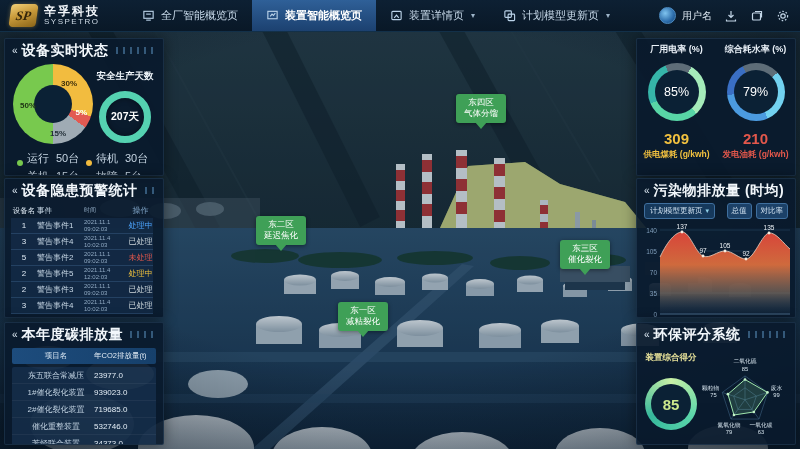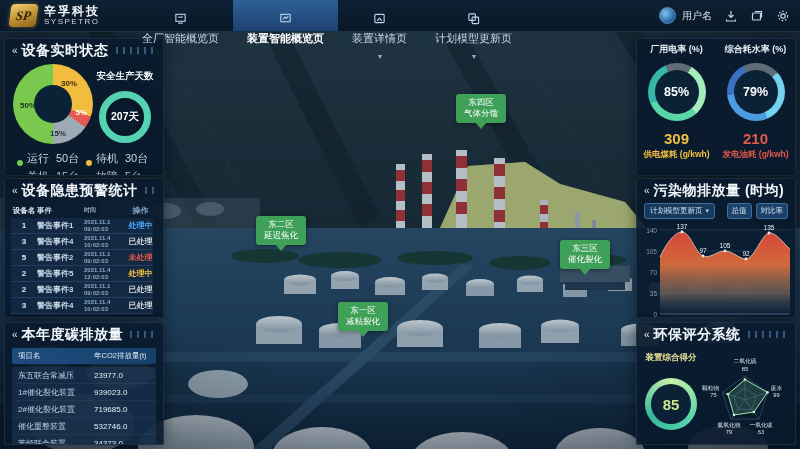--- a/index.html
+++ b/index.html
@@ -12,21 +12,21 @@
   .logo-badge { width:27px; height:23px; border-radius:4px; transform:skewX(-8deg);
                 background:linear-gradient(160deg,#f2d078,#c89a3a 45%,#8a6418);
                 display:flex; align-items:center; justify-content:center;
                 font-family:"Liberation Serif",serif; font-style:italic; font-weight:bold;
                 font-size:13px; color:#33250a; box-shadow:0 0 4px rgba(240,200,100,.35); }
   .logo-text { margin-left:7px; line-height:1.05; }
   .logo-cn { font-size:12px; font-weight:bold; letter-spacing:2px; color:#f2f6fa; }
   .logo-en { font-size:8px; letter-spacing:1.5px; color:#cfdbe6; }
   .nav { display:flex; height:100%; margin-left:28px; }
   .nav-item { display:flex; align-items:center; gap:6px; padding:12px 14px; height:100%;
-              font-size:11px; color:#c6d8e8; cursor:pointer;flex-direction:column; }
+              font-size:11px; color:#c6d8e8; cursor:pointer; }
   .nav-item.active { background:linear-gradient(180deg,#2f6098,#1c4170); color:#fff; font-weight:bold; }
   .nav-ico { width:13px; height:13px; flex:0 0 auto; }
   .nav-ico rect, .nav-ico path, .nav-ico line { stroke:#bcd4ea; stroke-width:1.2; fill:none; }
   .chev { font-size:8px; color:#9db4c8; margin-left:1px; }
   .tb-right { margin-left:auto; display:flex; align-items:center; gap:12px; }
   .avatar { width:17px; height:17px; border-radius:50%;
             background:radial-gradient(circle at 35% 35%,#7fc4ef,#2d6dab 60%,#123c68); border:1px solid #4d8cc2; }
   .username { font-size:10px; color:#dfeaf4; margin-left:-6px; }
   .tb-ico { width:14px; height:14px; }
   .tb-ico path, .tb-ico rect, .tb-ico circle, .tb-ico line { stroke:#c3d6e7; stroke-width:1.2; fill:none; }
@@ -67,52 +67,52 @@
   .safe-ring { width:52px; height:52px; margin-top:8px; border-radius:50%; border:7px solid #55d2b1;
                display:flex; align-items:center; justify-content:center;
                box-shadow:inset 0 0 6px rgba(0,0,0,.4); }
   .safe-val { font-size:10.5px; font-weight:bold; color:#fff; }
   .legend { display:grid; grid-template-columns:1fr 1fr; gap:3px 2px; padding:7px 10px 0 12px; }
   .leg-item { display:flex; align-items:flex-end; font-size:11px; color:#c7d6e3; }
   .leg-dot { width:6px; height:6px; border-radius:50%; margin-right:4px; flex:0 0 auto; }
   .leg-val { margin-left:7px; }
 
   
-  .wtable { padding:1px 10px 0 6px;font-weight:bold; }
+  .wtable { padding:1px 10px 0 6px; }
   .whead, .wrow { display:flex; align-items:center; }
   .whead { height:15px; font-size:7.5px; color:#7fa3c6; }
   .wrow { height:16px; background:rgba(26,56,90,.45); border-bottom:1px solid rgba(90,140,190,.25);
           font-size:8px; }
   .wc1 { width:26px; text-align:center; color:#dfeaf4; }
   .wc2 { width:47px; color:#c8d8e6; }
   .wc3 { width:44px; line-height:1.15; font-size:6px; color:#8fa9c2; }
   .wc3 span { display:block; }
   .wc4 { flex:1; text-align:center; font-size:8px; }
   .st-blue { color:#4da6ff; } .st-gray { color:#cfd8dc; } .st-red { color:#e2574b; } .st-yellow { color:#f0c13c; }
 
   
   .ctable { padding:2px 7px 0 7px; }
   .chead { display:flex; align-items:center; height:16px; border-radius:2px;
            background:linear-gradient(90deg,#1d4c7d,#16406b); font-size:7.5px; color:#d8e6f3; padding:0 6px; }
   .cbody { margin-top:3px; background:rgba(44,84,128,.30); border-radius:2px; }
   .crow { display:flex; align-items:center; height:17px; padding:0 6px;
           border-bottom:1px solid rgba(255,255,255,.05); font-size:8px; }
-  .cn { flex:1; color:#c2d3e2; } .cv { width:56px; text-align:left; color:#e2ecf5; }
+  .cn { flex:1; color:#c2d3e2;text-align:center; } .cv { width:56px; text-align:left; color:#e2ecf5; }
   .chead .cn { color:#d8e6f3; }
 
   
   .en-body { display:flex; padding-top:4px; }
   .en-col { width:50%; display:flex; flex-direction:column; align-items:center; }
   .g-title { font-size:9px; font-weight:bold; color:#eaf1f8; }
   .ring { position:relative; width:58px; height:58px; border-radius:50%; margin-top:7px; }
   .ring::after { content:""; position:absolute; inset:7px; border-radius:50%; background:#0b2135; }
   .ring-g { background:conic-gradient(from 30deg,#a5ecba 0 30%,#58d6a6 30% 60%,#36b5a9 60% 85%,#5e6d78 85% 100%); }
   .ring-b { background:conic-gradient(from 48deg,#72d2f0 0 30%,#4b9be0 30% 60%,#3a6fc4 60% 79%,#5e6d78 79% 100%); }
   .ring-val { position:absolute; inset:0; display:flex; align-items:center; justify-content:center;
-              font-size:12.5px; font-weight:bold; color:#fff; z-index:2; }
+              font-size:12.5px; font-weight:normal; color:#fff; z-index:2; }
   .stat-val { margin-top:9px; font-size:15px; font-weight:bold; }
   .stat-lab { font-size:8.5px; font-weight:bold; margin-top:2px; }
   .amber { color:#f2c13f; } .redst { color:#e2574b; }
 
   
   .po-ctrl { display:flex; align-items:center; padding:1px 7px 0 7px; gap:4px; }
   .dd { display:flex; align-items:center; gap:3px; background:#16395c; border:1px solid #3f6f9e;
         border-radius:3px; font-size:7.5px; color:#d3e4f3; padding:2px 5px; cursor:pointer; }
   .dd .chev2 { font-size:7px; color:#8fd0e8; }
   .tog { background:#1c4168; border:1px solid #3f6f9e; border-radius:3px; font-size:7.5px;

